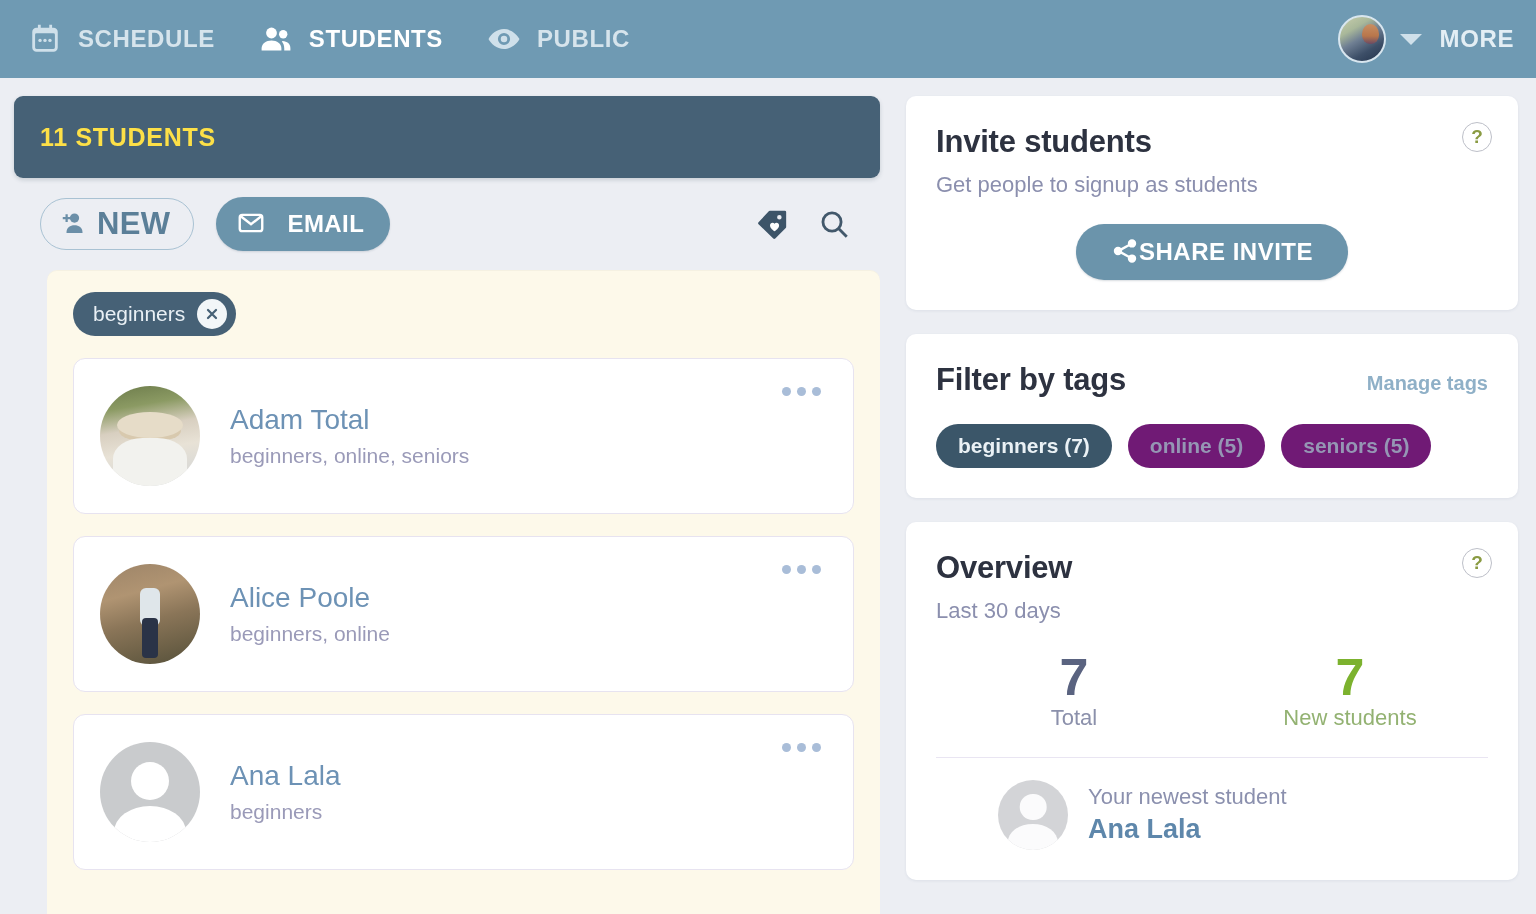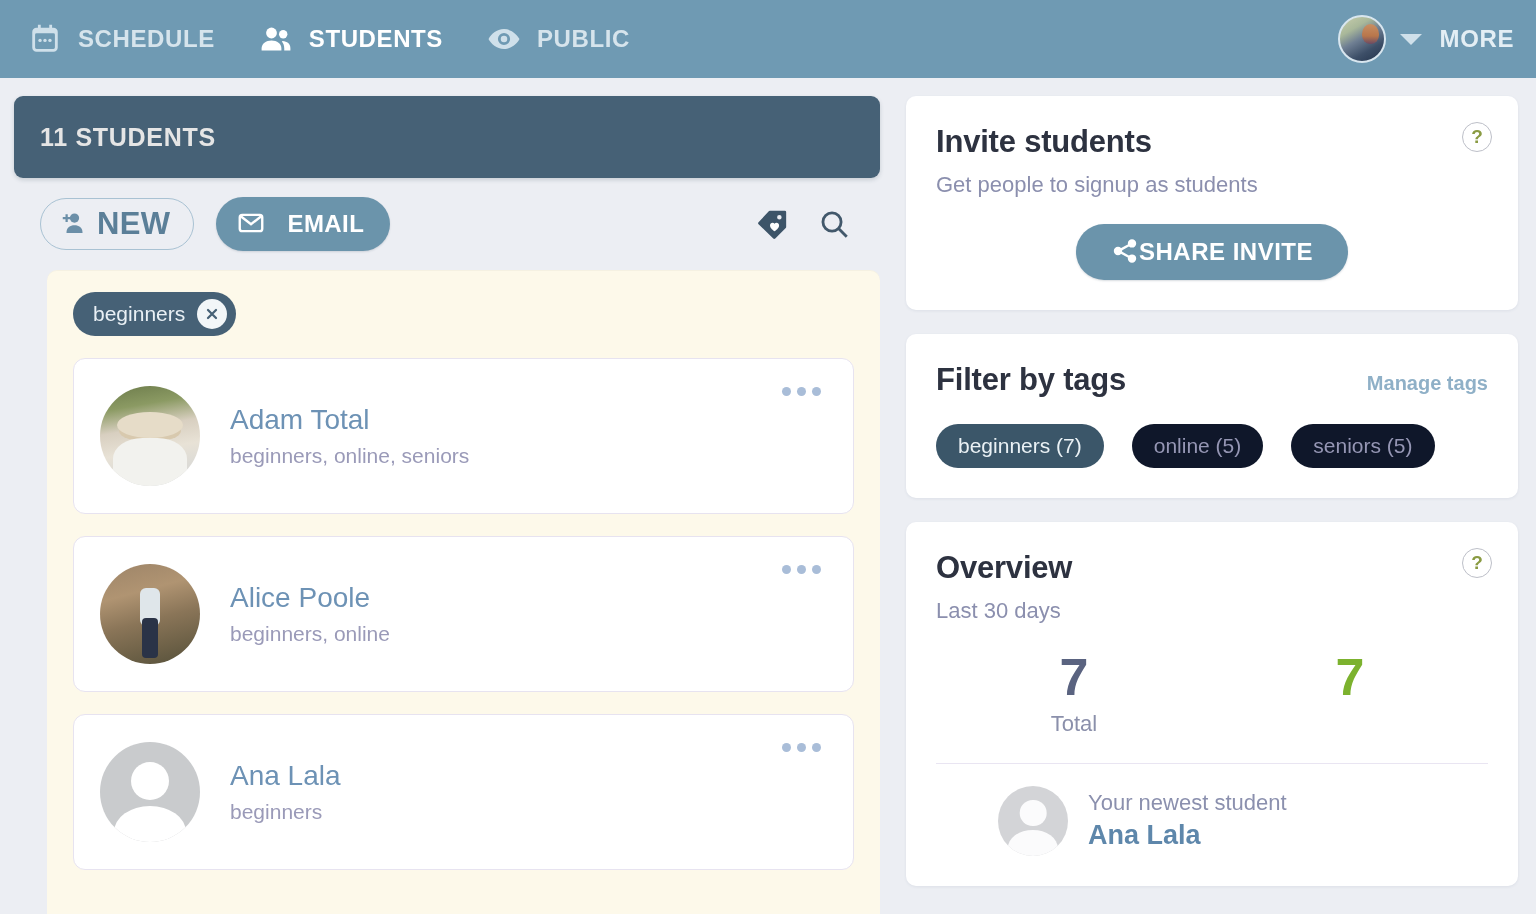--- a/index.html
+++ b/index.html
@@ -94,21 +94,21 @@
   .students-header {
     background: #466176;
     border-radius: 9px;
     height: 82px;
     display: flex;
     align-items: center;
     padding: 0 26px;
     box-shadow: 0 2px 4px rgba(40,60,80,.18);
   }
   .students-header-title {
-    color: #e5e5e5;
+    color: #fde047;
     font-size: 25px;
     font-weight: bold;
     letter-spacing: .7px;
   }
 
   .toolbar {
     height: 92px;
     display: flex;
     align-items: center;
     padding: 0 26px 0 26px;
@@ -277,35 +277,35 @@
   .btn-share .lbl { font-size: 24px; font-weight: bold; color: #fff; letter-spacing: .5px; }
 
   .tags-head { display: flex; align-items: baseline; }
   .manage-tags {
     margin-left: auto;
     font-size: 20px;
     color: #8fb0c7;
     font-weight: bold;
     cursor: pointer;
   }
-  .tag-row { display: flex; gap: 28px; margin-top: 26px; flex-wrap: wrap; }
+  .tag-row { display: flex; gap: 16px; margin-top: 26px; flex-wrap: wrap; font-weight: bold; }
   .tag-pill {
     border-radius: 22px;
     padding: 10px 22px;
     font-size: 21px;
     cursor: pointer;
-    background: #0f172a;
+    background: #701a75;
     color: #9596b4;
   }
   .tag-pill.selected { background: #3b5669; color: #eaf1f5; }
 
   .stats-row { display: flex; margin-top: 26px; }
   .stat { flex: 1; text-align: center; }
   .stat .num { font-size: 52px; font-weight: bold; line-height: 1.05; }
-  .stat .lab { font-size: 22px; margin-top: 6px; }
+  .stat .lab { font-size: 22px; }
   .stat.total .num { color: #5a6380; }
   .stat.total .lab { color: #8b90ab; }
   .stat.new .num { color: #7cb22e; }
   .stat.new .lab { color: #93b272; }
 
   .divider { height: 1px; background: #e9e5f2; margin: 26px 0 0 0; }
 
   .newest-row { display: flex; align-items: center; gap: 20px; margin-top: 22px; padding-left: 62px; }
   .newest-av {
     width: 70px; height: 70px; border-radius: 50%;
@@ -512,20 +512,21 @@
       <div class="card-title">Overview</div>
       <div class="card-sub">Last 30 days</div>
 
       <div class="stats-row">
         <div class="stat total">
           <div class="num">7</div>
           <div class="lab">Total</div>
         </div>
         <div class="stat new">
           <div class="num">7</div>
+          <div class="lab">New students</div>
         </div>
       </div>
 
       <div class="divider"></div>
 
       <div class="newest-row">
         <div class="newest-av">
           <span class="ph-head"></span>
             <span class="ph-body"></span>
         </div>

